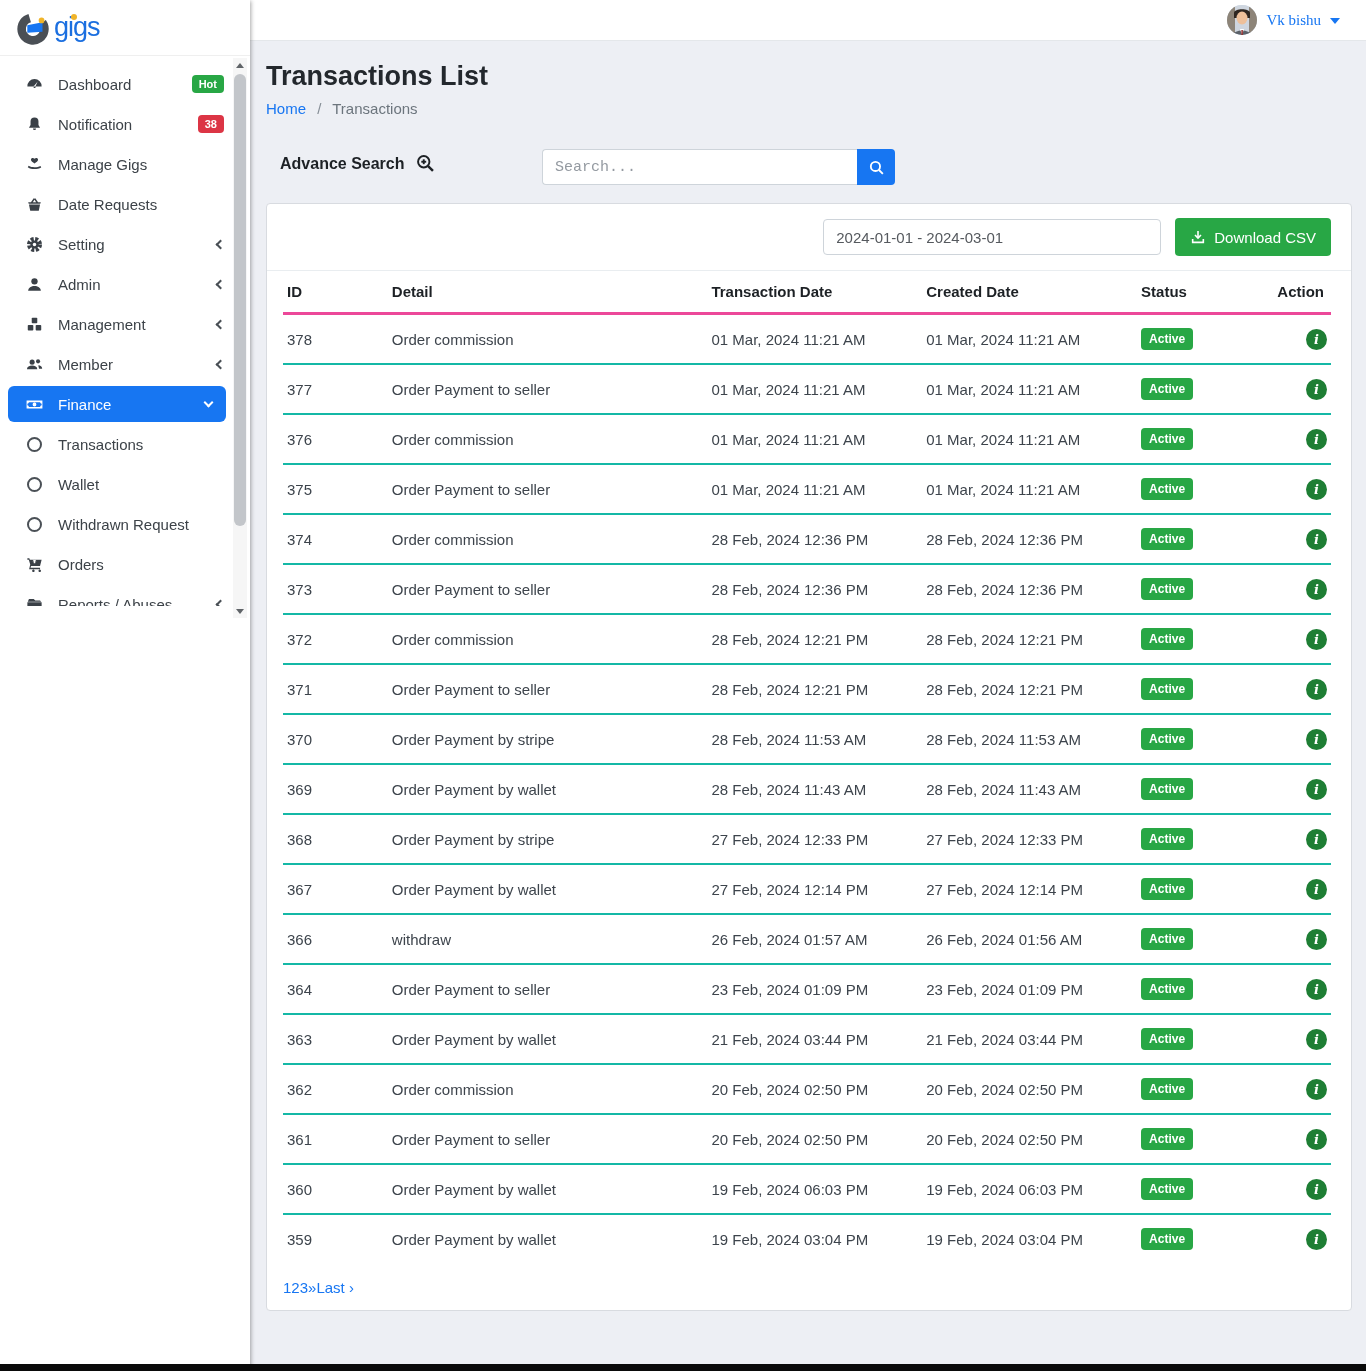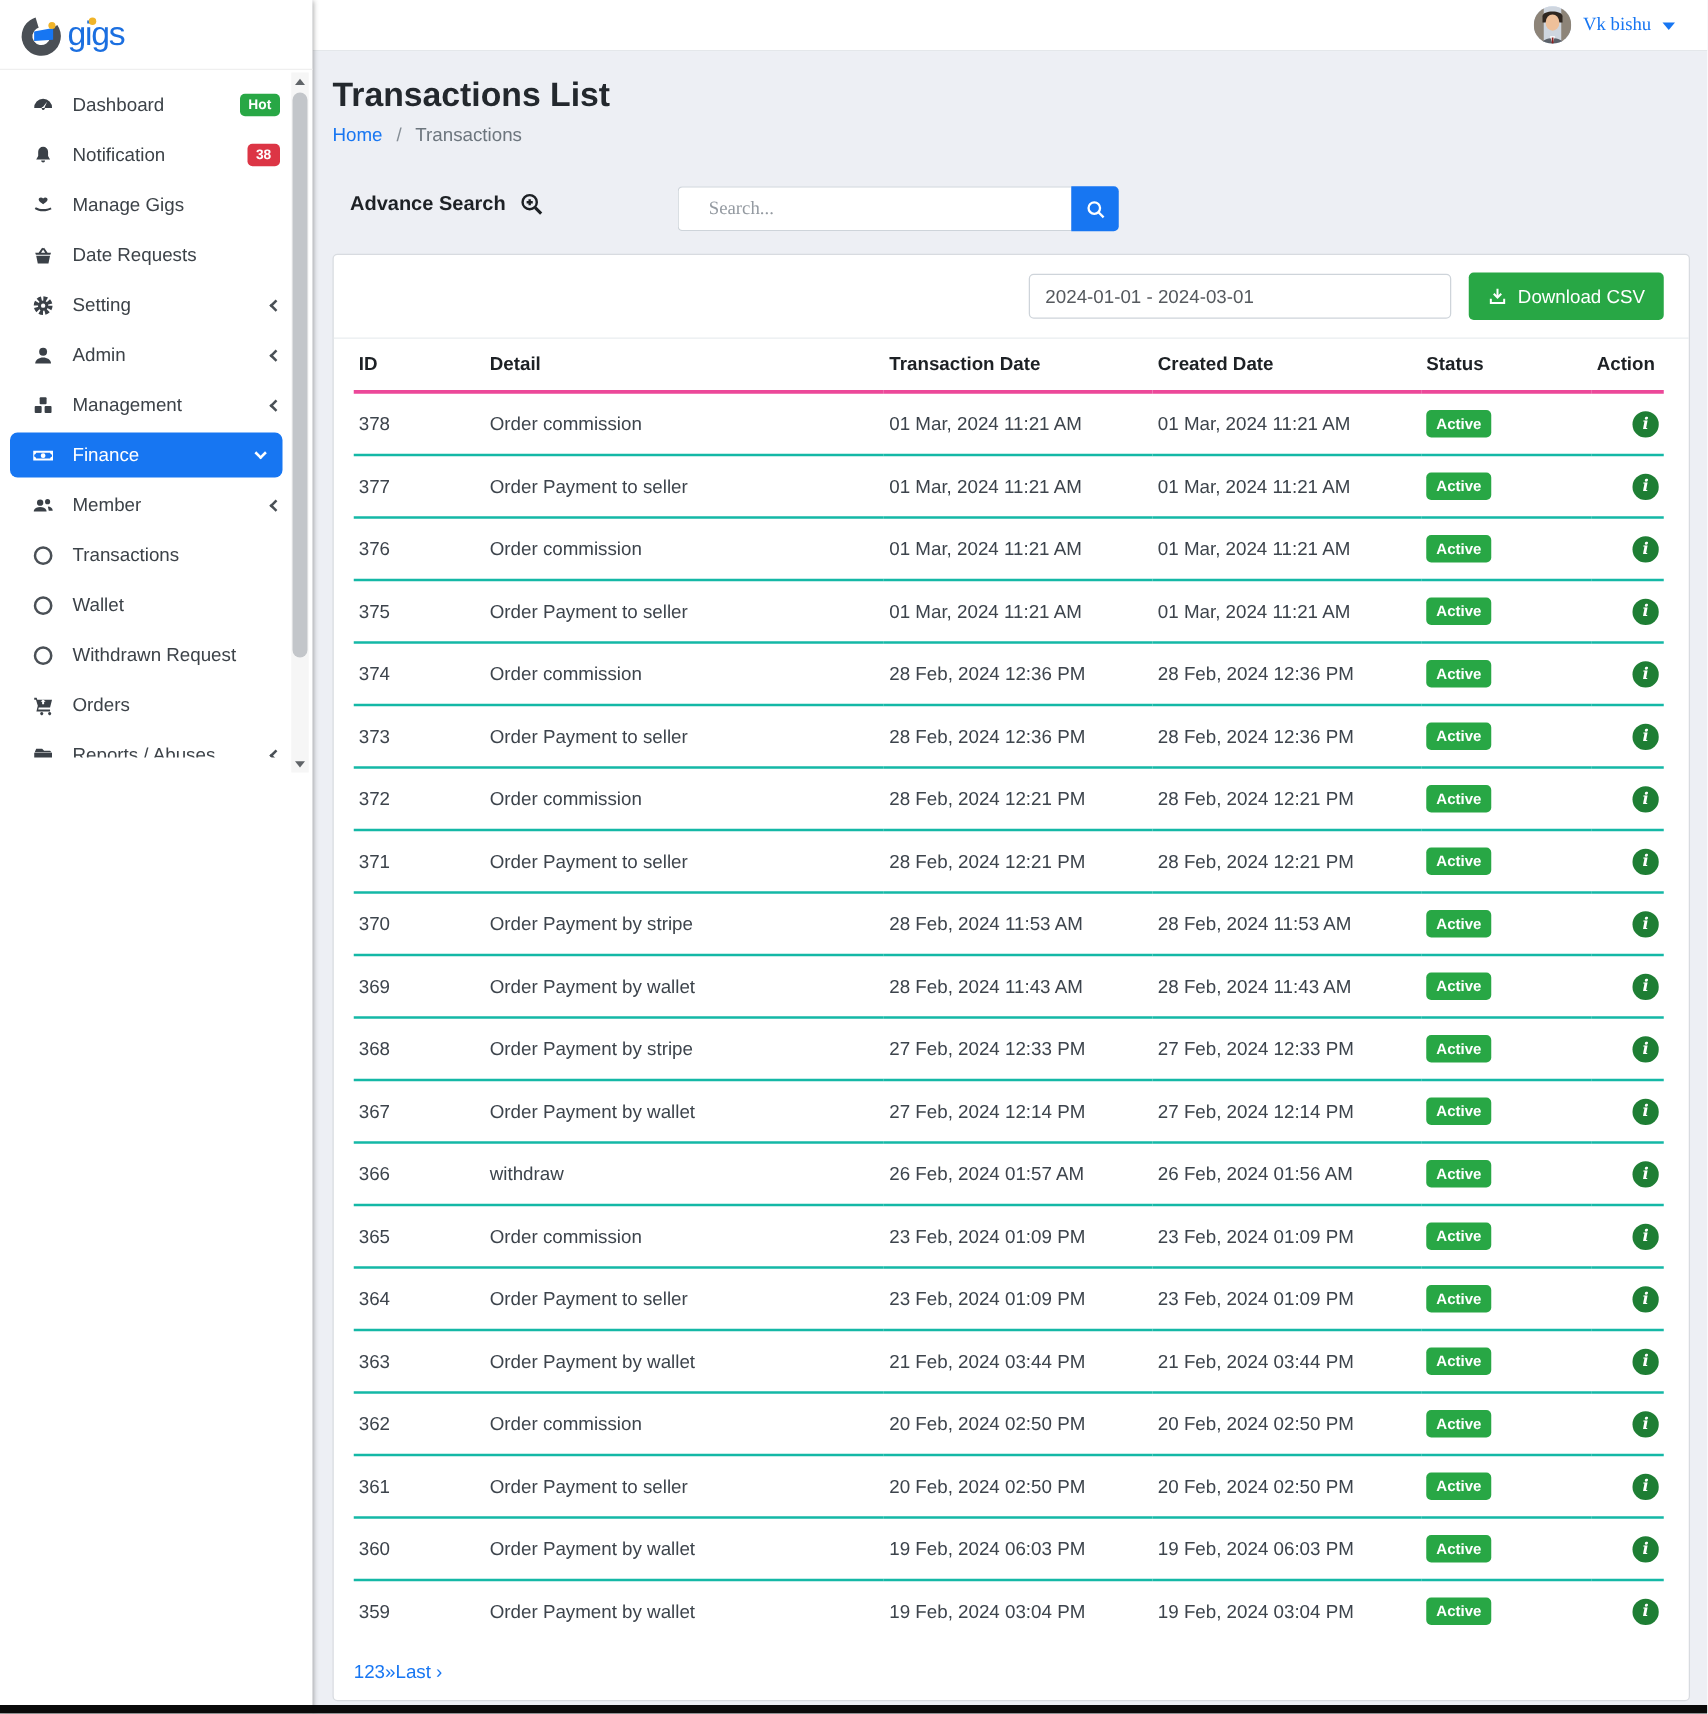--- a/index.html
+++ b/index.html
@@ -46,21 +46,21 @@
   .content { padding:18px 14px 0 16px; }
   .page-title { font-size:27px; font-weight:700; color:#23282d; margin:2px 0 8px 0; }
   .breadcrumb { font-size:15px; margin-bottom:30px; }
   .breadcrumb .bc-home { color:#1776f2; text-decoration:none; cursor:pointer; }
   .breadcrumb .bc-sep { color:#868e96; margin:0 7px; }
   .breadcrumb .bc-cur { color:#6c757d; }
 
   .search-row { position:relative; height:40px; margin-bottom:16px; }
   .adv-search { position:absolute; left:14px; top:6px; display:flex; align-items:center; gap:10px; font-size:16px; font-weight:700; color:#1d2125; cursor:pointer; }
   .search-group { position:absolute; left:276px; top:2px; display:flex; }
-  .search-input { width:315px; height:36px; border:1px solid #ced4da; border-right:none; border-radius:4px 0 0 4px; padding:0 24px; font-size:15px; color:#495057; background:#fff; outline:none; font-family:Liberation Serif, serif; }
+  .search-input { width:315px; height:36px; border:1px solid #ced4da; border-right:none; border-radius:4px 0 0 4px; padding:0 12px; font-size:15px; color:#495057; background:#fff; outline:none; font-family:Liberation Mono, monospace; }
   .search-input::placeholder { color:#949aa1; }
   .search-btn { width:38px; height:36px; background:#1776f2; border:none; border-radius:0 4px 4px 0; display:flex; align-items:center; justify-content:center; cursor:pointer; }
 
   .card { background:#fff; border:1px solid #d8dbe0; border-radius:4px; }
   .card-controls { display:flex; justify-content:flex-end; align-items:center; gap:14px; padding:14px 20px; border-bottom:1px solid #e9edf0; }
   .date-input { width:338px; height:36px; border:1px solid #ced4da; border-radius:4px; padding:0 12px; font-size:15px; color:#55595e; outline:none; font-family:"Liberation Sans",sans-serif; }
   .csv-btn { height:38px; background:#28a745; color:#fff; border:none; border-radius:4px; padding:0 15px; font-size:15px; display:flex; align-items:center; gap:8px; cursor:pointer; font-family:"Liberation Sans",sans-serif; }
 
   table.tx { width:calc(100% - 36px); margin:0 20px 0 16px; border-collapse:collapse; table-layout:fixed; }
   .tx th { text-align:left; font-size:15px; font-weight:700; color:#1d2125; padding:12px 4px; border-bottom:3px solid #ec4899; }
@@ -152,40 +152,40 @@
         <span class="mi-icon">
             <svg viewBox="0 0 24 24">
               <rect x="8.5" y="3.5" width="7" height="7" rx="1"></rect>
               <rect x="3.5" y="12.5" width="7" height="7" rx="1"></rect>
               <rect x="13.5" y="12.5" width="7" height="7" rx="1"></rect>
             </svg>
           </span>
         <span class="mi-label">Management</span>
         <span class="chev-left"></span>
       </div>
-      <div class="menu-item active">
-        <span class="mi-icon">
-            <svg viewBox="0 0 24 24">
-              <path d="M2 7h20v10H2zm3 2a2.5 2.5 0 0 1-2 2v2a2.5 2.5 0 0 1 2 2h14a2.5 2.5 0 0 1 2-2v-2a2.5 2.5 0 0 1-2-2zm7 .6a2.4 2.4 0 1 1 0 4.8 2.4 2.4 0 0 1 0-4.8z" fill-rule="evenodd"></path>
-            </svg>
-          </span>
-        <span class="mi-label">Finance</span>
-        <span class="chev-down"></span>
-      </div>
       <div class="menu-item">
         <span class="mi-icon">
             <svg viewBox="0 0 24 24">
               <circle cx="9" cy="9" r="3.2"></circle>
               <path d="M2.5 18c0-3 3-4.6 6.5-4.6s6.5 1.6 6.5 4.6z"></path>
               <circle cx="16.5" cy="8" r="2.6"></circle>
               <path d="M16.8 13c2.8.2 4.9 1.7 4.9 4.3h-4z"></path>
             </svg>
           </span>
         <span class="mi-label">Member</span>
         <span class="chev-left"></span>
+      </div>
+      <div class="menu-item active">
+        <span class="mi-icon">
+            <svg viewBox="0 0 24 24">
+              <path d="M2 7h20v10H2zm3 2a2.5 2.5 0 0 1-2 2v2a2.5 2.5 0 0 1 2 2h14a2.5 2.5 0 0 1 2-2v-2a2.5 2.5 0 0 1-2-2zm7 .6a2.4 2.4 0 1 1 0 4.8 2.4 2.4 0 0 1 0-4.8z" fill-rule="evenodd"></path>
+            </svg>
+          </span>
+        <span class="mi-label">Finance</span>
+        <span class="chev-down"></span>
       </div>
       <div class="menu-item">
         <span class="mi-icon">
             <span class="ring"></span>
           </span>
         <span class="mi-label">Transactions</span>
       </div>
       <div class="menu-item">
         <span class="mi-icon">
             <span class="ring"></span>
@@ -445,30 +445,20 @@
                 <td>366</td>
                 <td>withdraw</td>
                 <td>26 Feb, 2024 01:57 AM</td>
                 <td>26 Feb, 2024 01:56 AM</td>
                 <td><span class="status-badge">Active</span></td>
                 <td class="td-action"><span class="info-btn">
                     <span>i</span>
                   </span></td>
               </tr>
 
-              <tr>
-                <td>365</td>
-                <td>Order commission</td>
-                <td>23 Feb, 2024 01:09 PM</td>
-                <td>23 Feb, 2024 01:09 PM</td>
-                <td><span class="status-badge">Active</span></td>
-                <td class="td-action"><span class="info-btn">
-                    <span>i</span>
-                  </span></td>
-              </tr>
 
               <tr>
                 <td>364</td>
                 <td>Order Payment to seller</td>
                 <td>23 Feb, 2024 01:09 PM</td>
                 <td>23 Feb, 2024 01:09 PM</td>
                 <td><span class="status-badge">Active</span></td>
                 <td class="td-action"><span class="info-btn">
                     <span>i</span>
                   </span></td>

